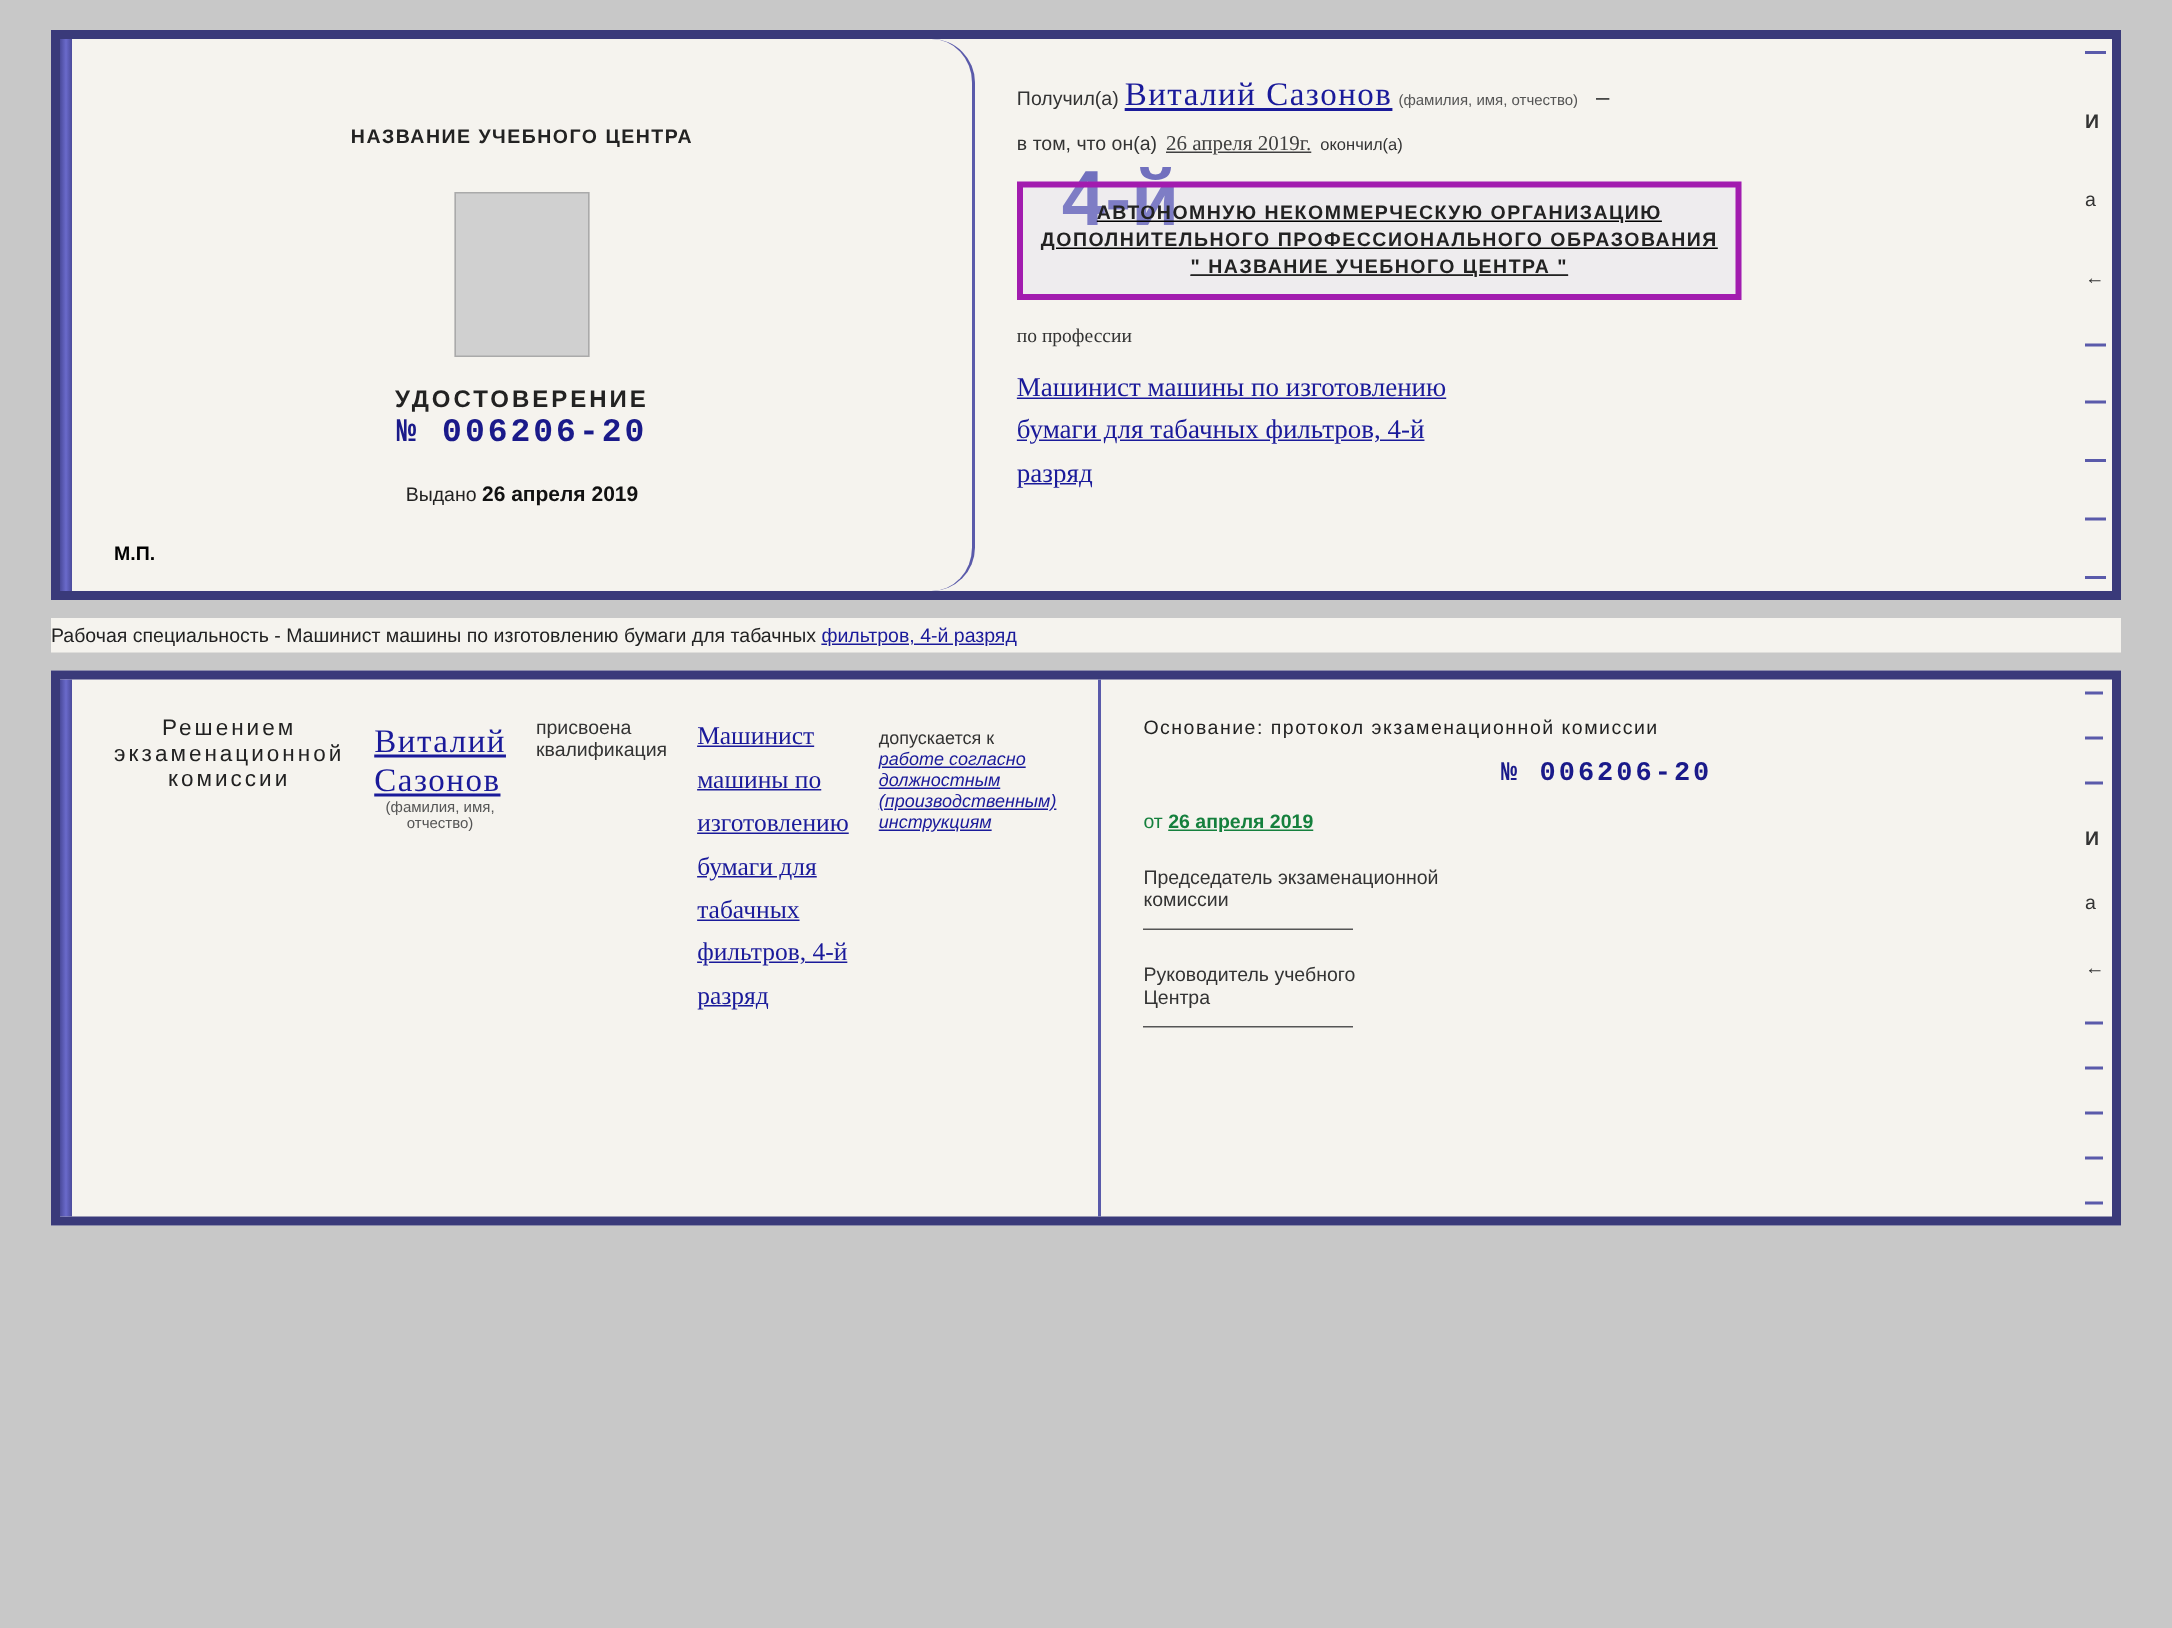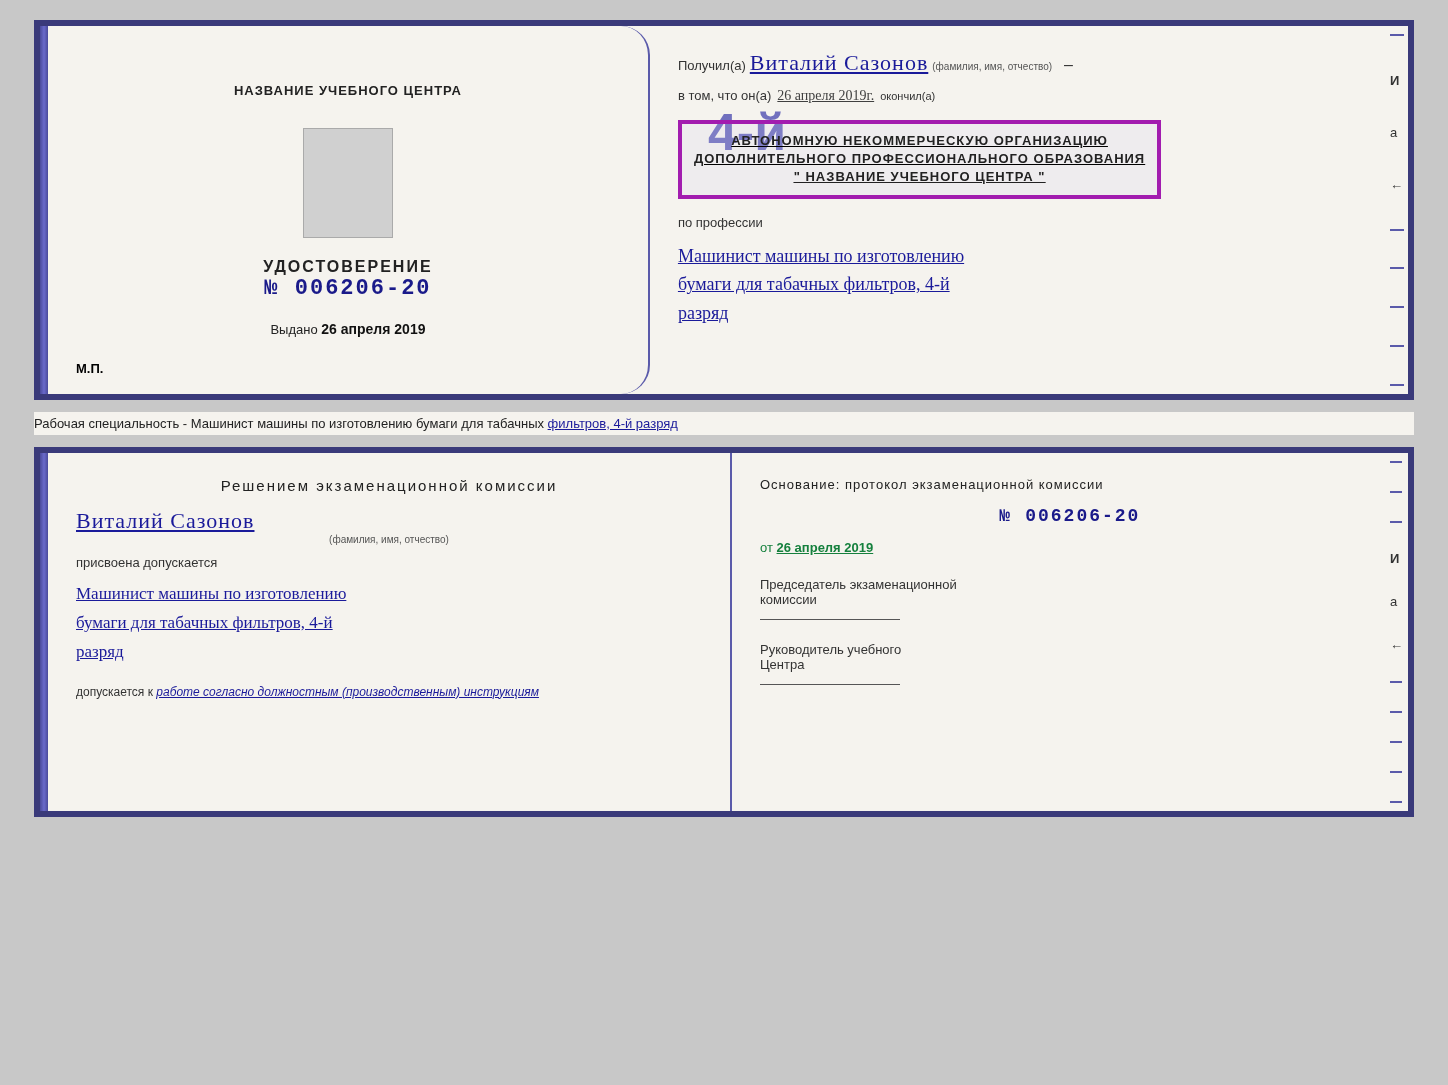--- a/index.html
+++ b/index.html
@@ -208,21 +208,21 @@
       text-align: center;
       letter-spacing: 1px;
       font-family: Arial, sans-serif;
       color: #222;
       line-height: 1.4;
     }
 
     .po-professii {
       font-size: 13px;
       color: #333;
-      font-family: Liberation Sans, sans-serif;
+      font-family: Liberation Serif, serif;
     }
 
     .handwritten-profession {
       font-family: 'Segoe Script', 'Comic Sans MS', cursive;
       font-size: 18px;
       color: #1a1a9a;
       text-decoration: underline;
       line-height: 1.6;
     }
 
@@ -249,22 +249,22 @@
       background: #f5f3ee;
       min-height: 370px;
       position: relative;
     }
 
     .bottom-left-page {
       flex: 0 0 50%;
       border-right: 2px solid #5a5aaa;
       padding: 24px 28px;
       display: flex;
-      flex-direction: column;
-      gap: 10px;
+      flex-direction: row;
+      gap: 20px;
     }
 
     .bottom-right-page {
       flex: 1;
       padding: 24px 28px;
       display: flex;
       flex-direction: column;
       gap: 14px;
       position: relative;
     }
@@ -447,21 +447,21 @@
     <div class="book-spine"></div>
 
     <div class="bottom-left-page">
       <div class="reshen-title">Решением  экзаменационной  комиссии</div>
 
       <div>
         <div class="bottom-name">Виталий Сазонов</div>
         <div class="small-label" style="text-align:center;">(фамилия, имя, отчество)</div>
       </div>
 
-      <div class="prisvoena-line">присвоена допускается</div>
+      <div class="prisvoena-line">присвоена квалификация</div>
 
       <div class="bottom-profession">
         <span>Машинист машины по изготовлению</span><br>
         <span>бумаги для табачных фильтров, 4-й</span><br>
         <span>разряд</span>
       </div>
 
       <div class="dopuskaetsya-line">
         <span>допускается к</span>
         <span class="dopusk-italic">работе согласно должностным (производственным) инструкциям</span>

